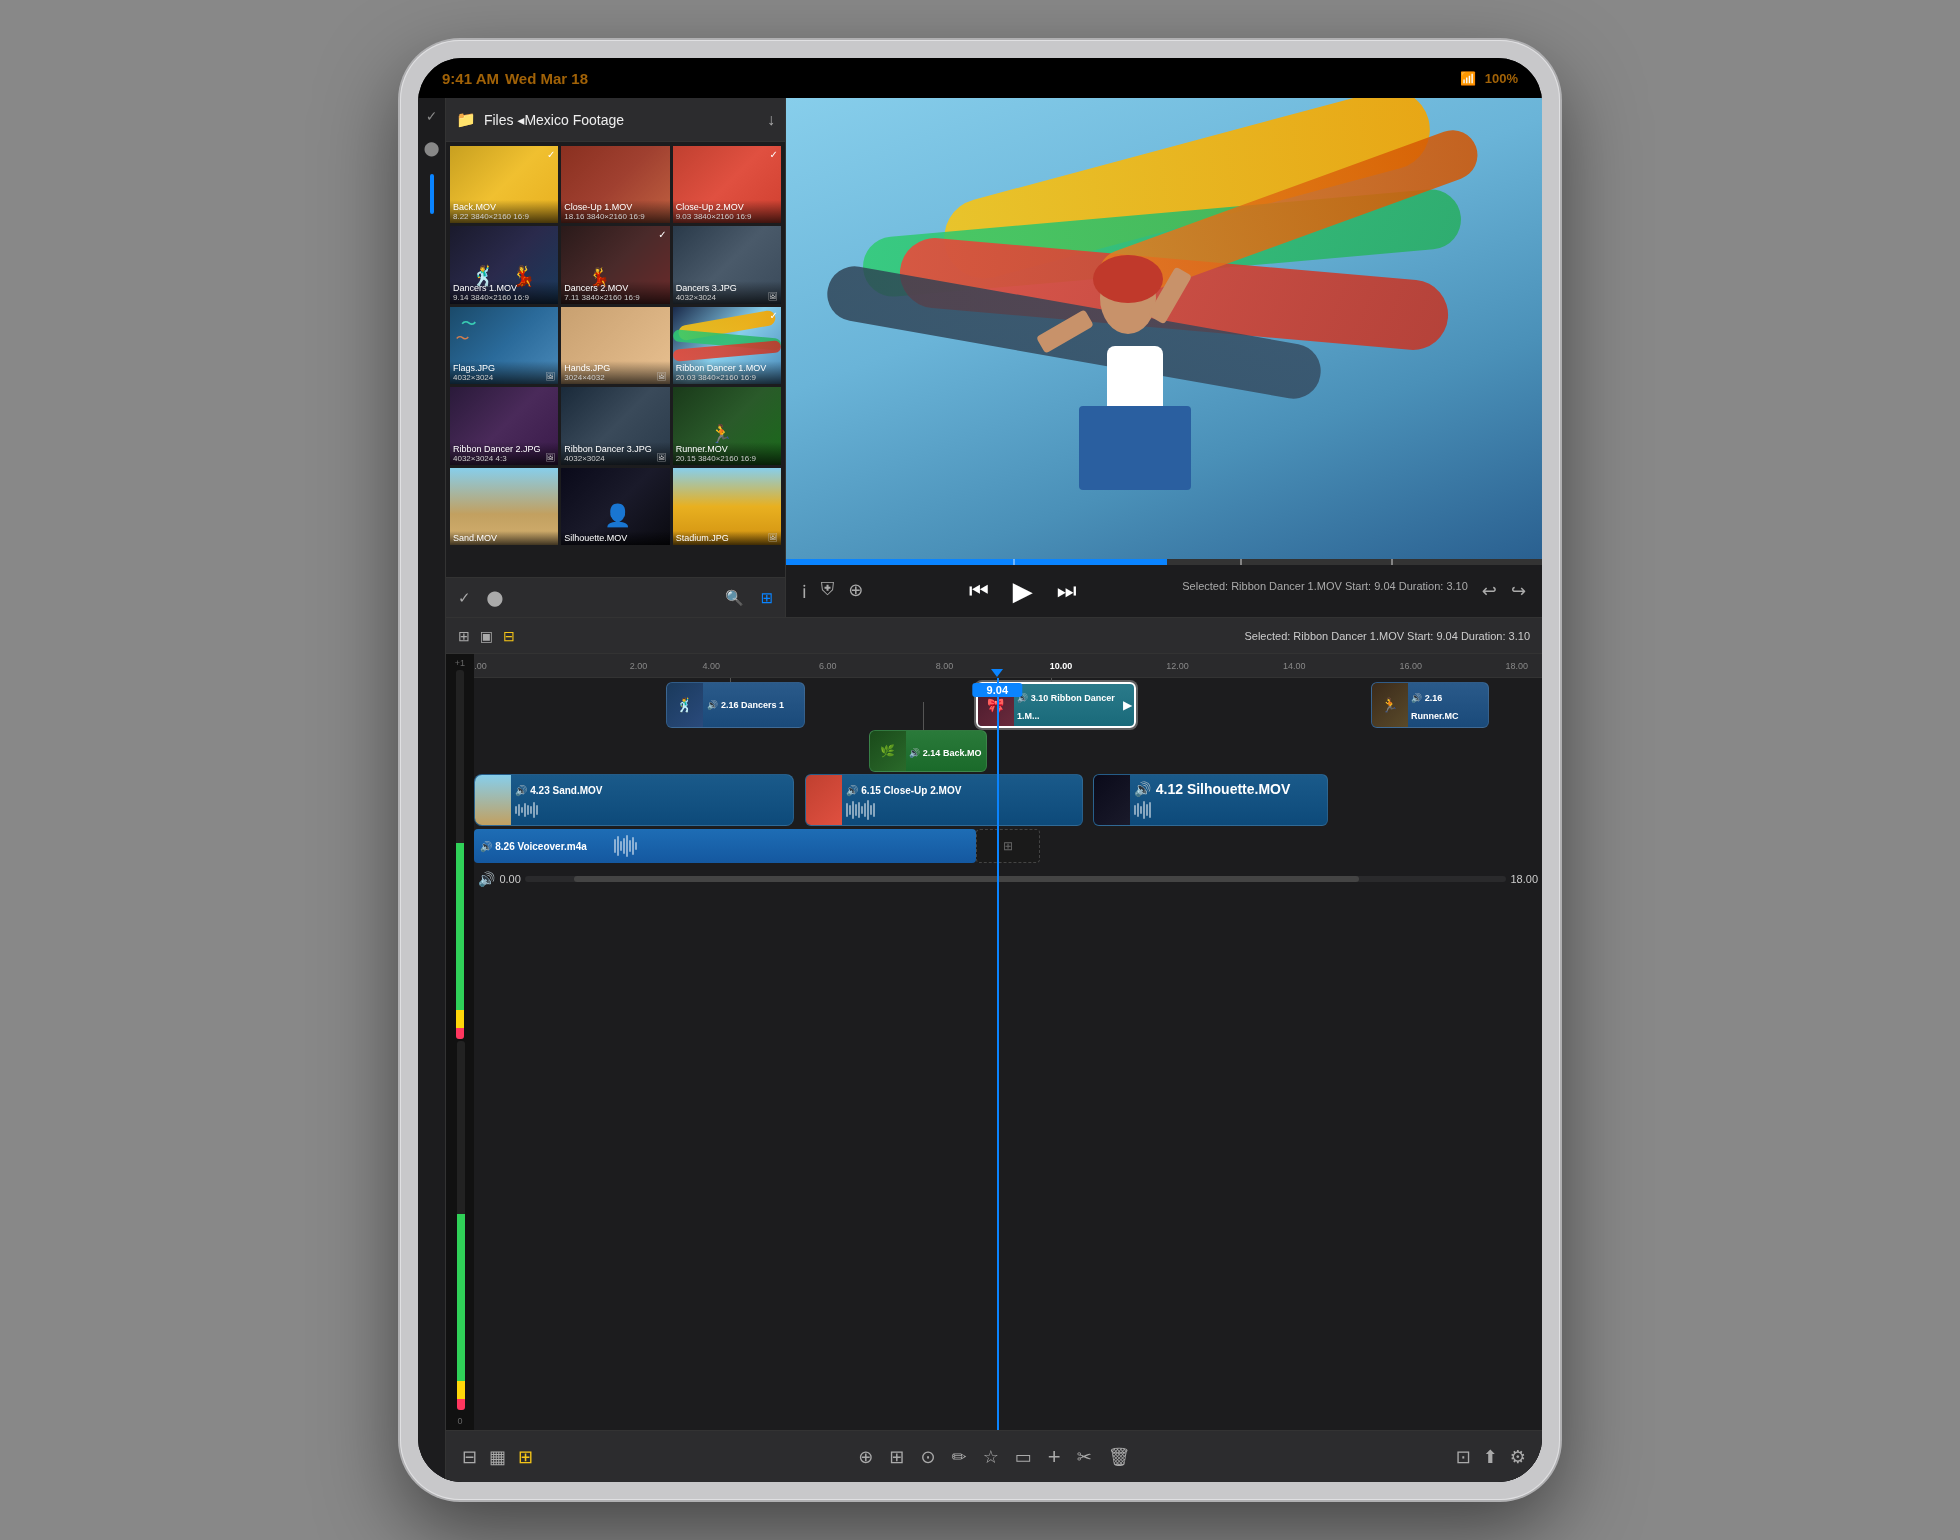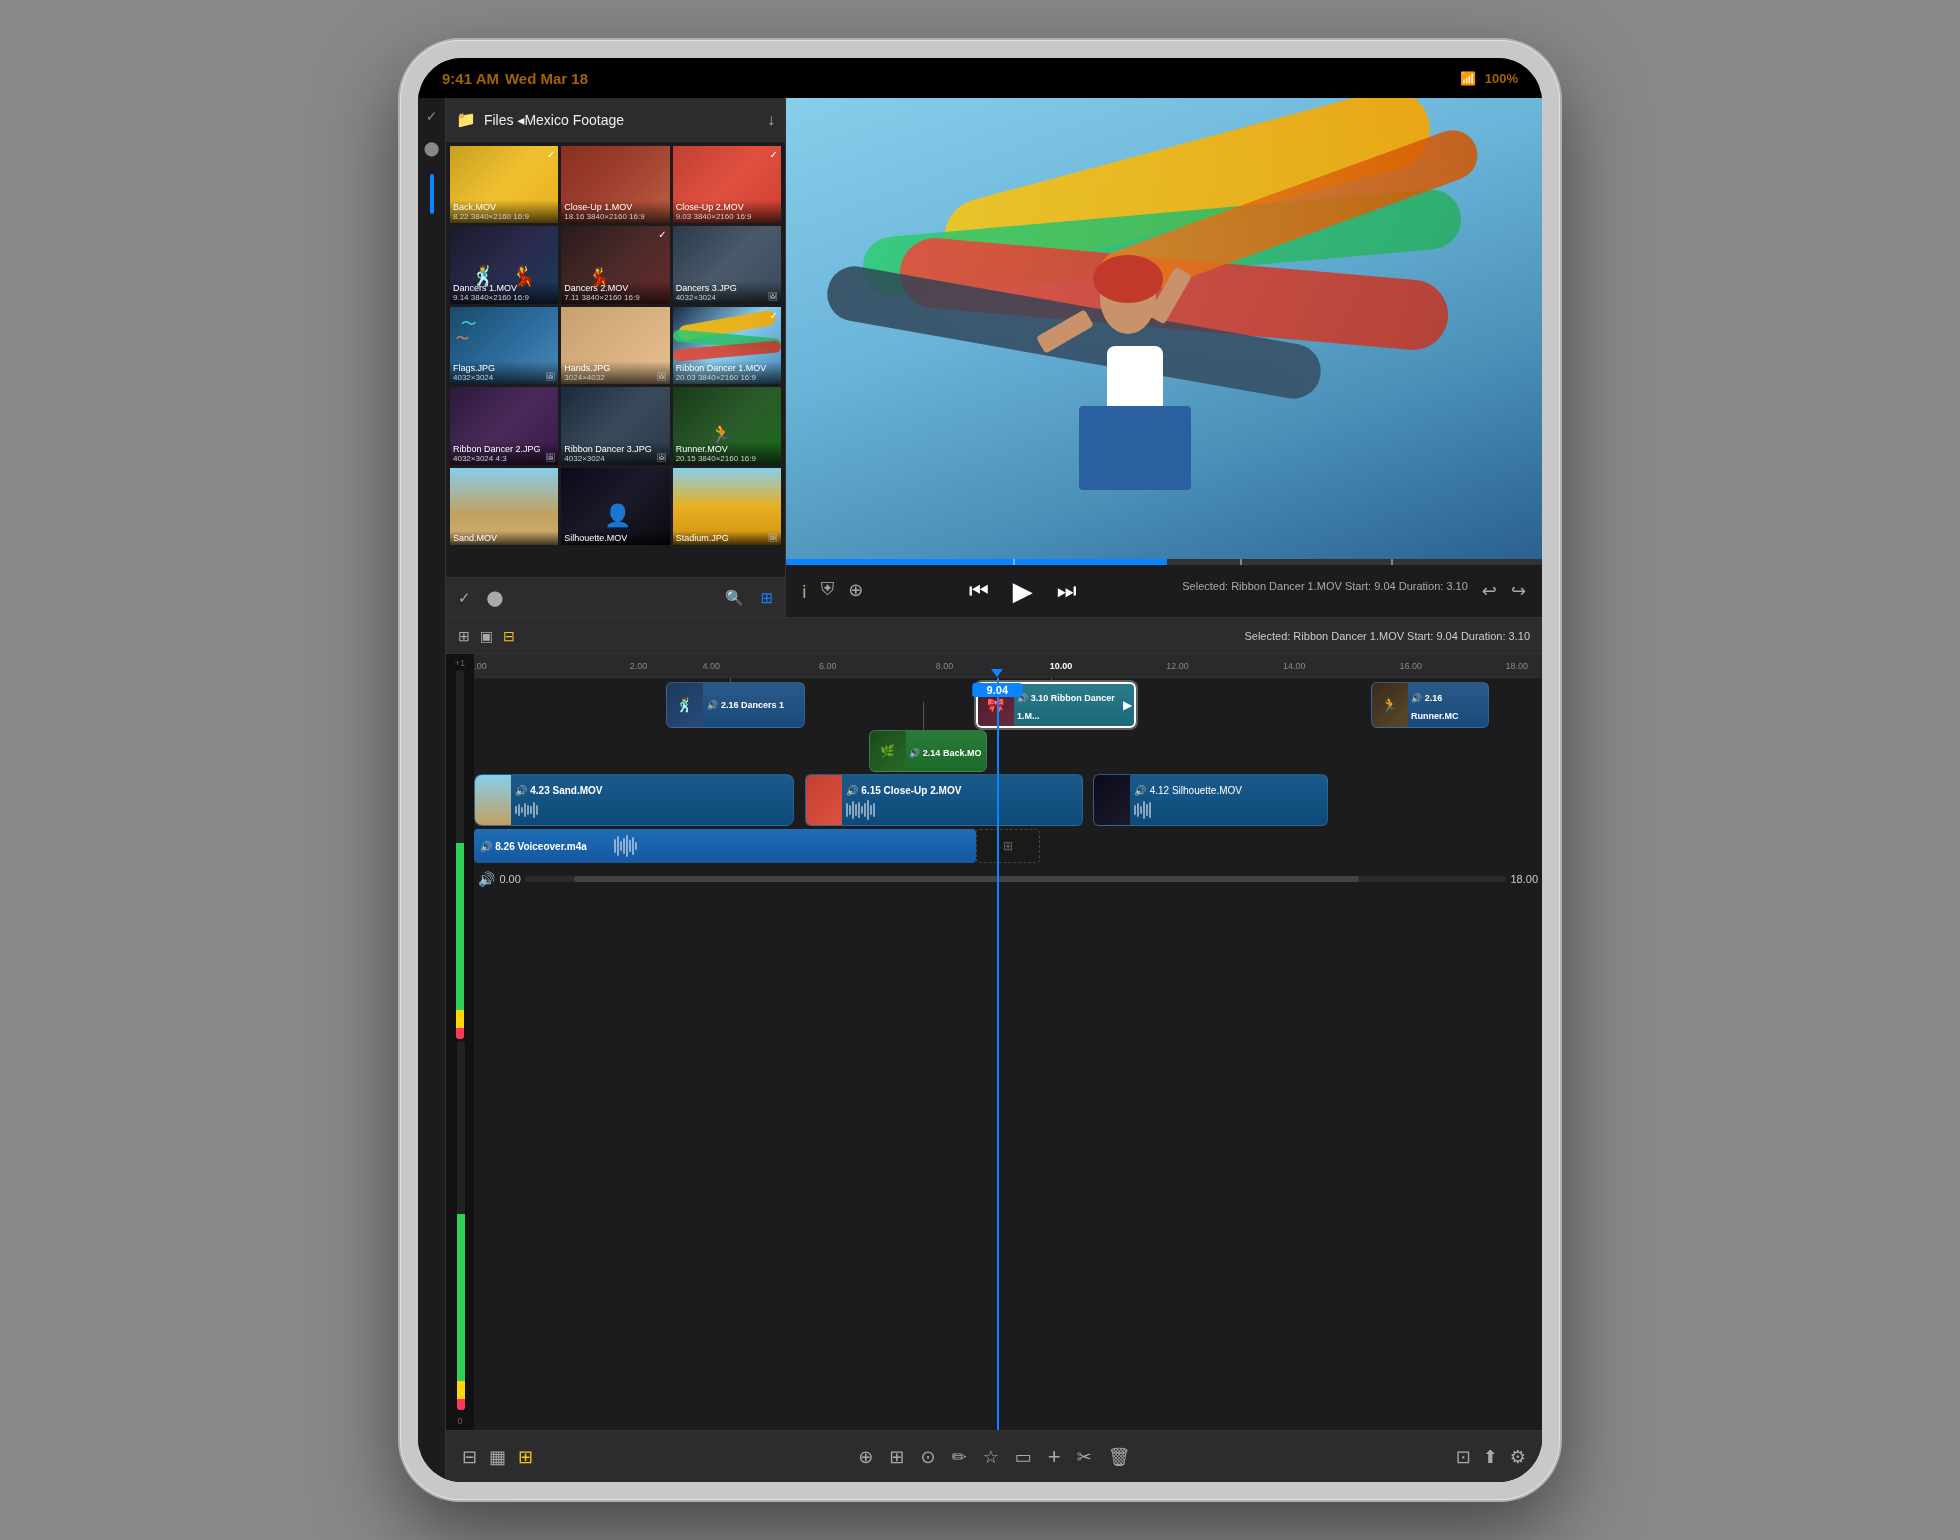--- a/index.html
+++ b/index.html
@@ -790,21 +790,21 @@
                           <div style="width:2px;height:20px;background:rgba(255,255,255,0.5);border-radius:1px;"></div>
                           <div style="width:2px;height:10px;background:rgba(255,255,255,0.5);border-radius:1px;"></div>
                           <div style="width:2px;height:14px;background:rgba(255,255,255,0.5);border-radius:1px;"></div>
                         </div>
                       </div>
                     </div>
 
                     <div class="clip clip-blue" style="left:58%;width:22%;height:100%;position:absolute;background:linear-gradient(180deg,#1a5a8a,#0d4a7a);">
                       <div style="width:36px;height:100%;background:linear-gradient(135deg,#0a0a1a,#1a1a2a);flex-shrink:0;"></div>
                       <div style="padding:2px 4px;flex:1;overflow:hidden;">
-                        <span style="color:#fff;font-size:10px;font-weight:400;text-align:right;">🔊 4.12 Silhouette.MOV</span>
+                        <span style="color:#fff;font-size:14px;font-weight:700;text-align:right;">🔊 4.12 Silhouette.MOV</span>
                         <div style="height:20px;display:flex;gap:1px;align-items:center;margin-top:2px;">
                           <div style="width:2px;height:10px;background:rgba(255,255,255,0.5);border-radius:1px;"></div>
                           <div style="width:2px;height:14px;background:rgba(255,255,255,0.5);border-radius:1px;"></div>
                           <div style="width:2px;height:8px;background:rgba(255,255,255,0.5);border-radius:1px;"></div>
                           <div style="width:2px;height:18px;background:rgba(255,255,255,0.5);border-radius:1px;"></div>
                           <div style="width:2px;height:12px;background:rgba(255,255,255,0.5);border-radius:1px;"></div>
                           <div style="width:2px;height:16px;background:rgba(255,255,255,0.5);border-radius:1px;"></div>
                         </div>
                       </div>
                     </div>

